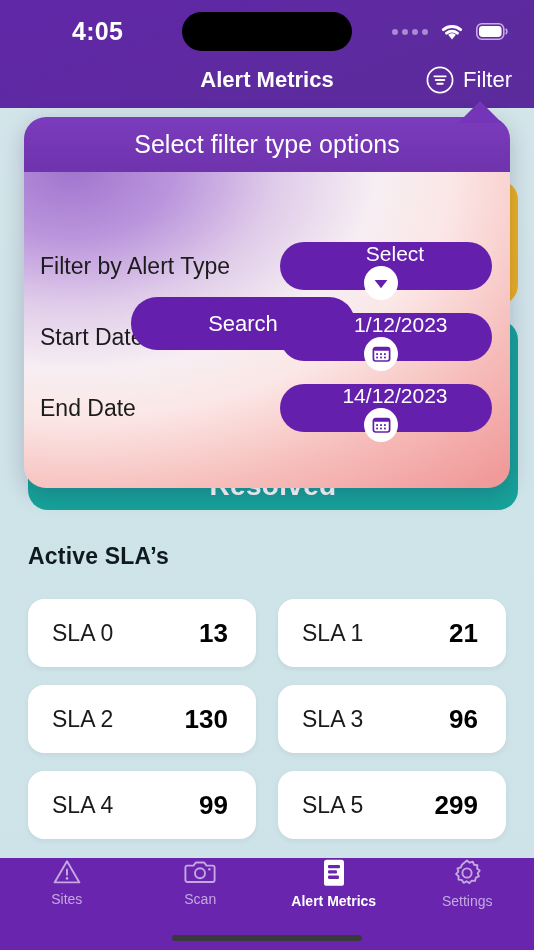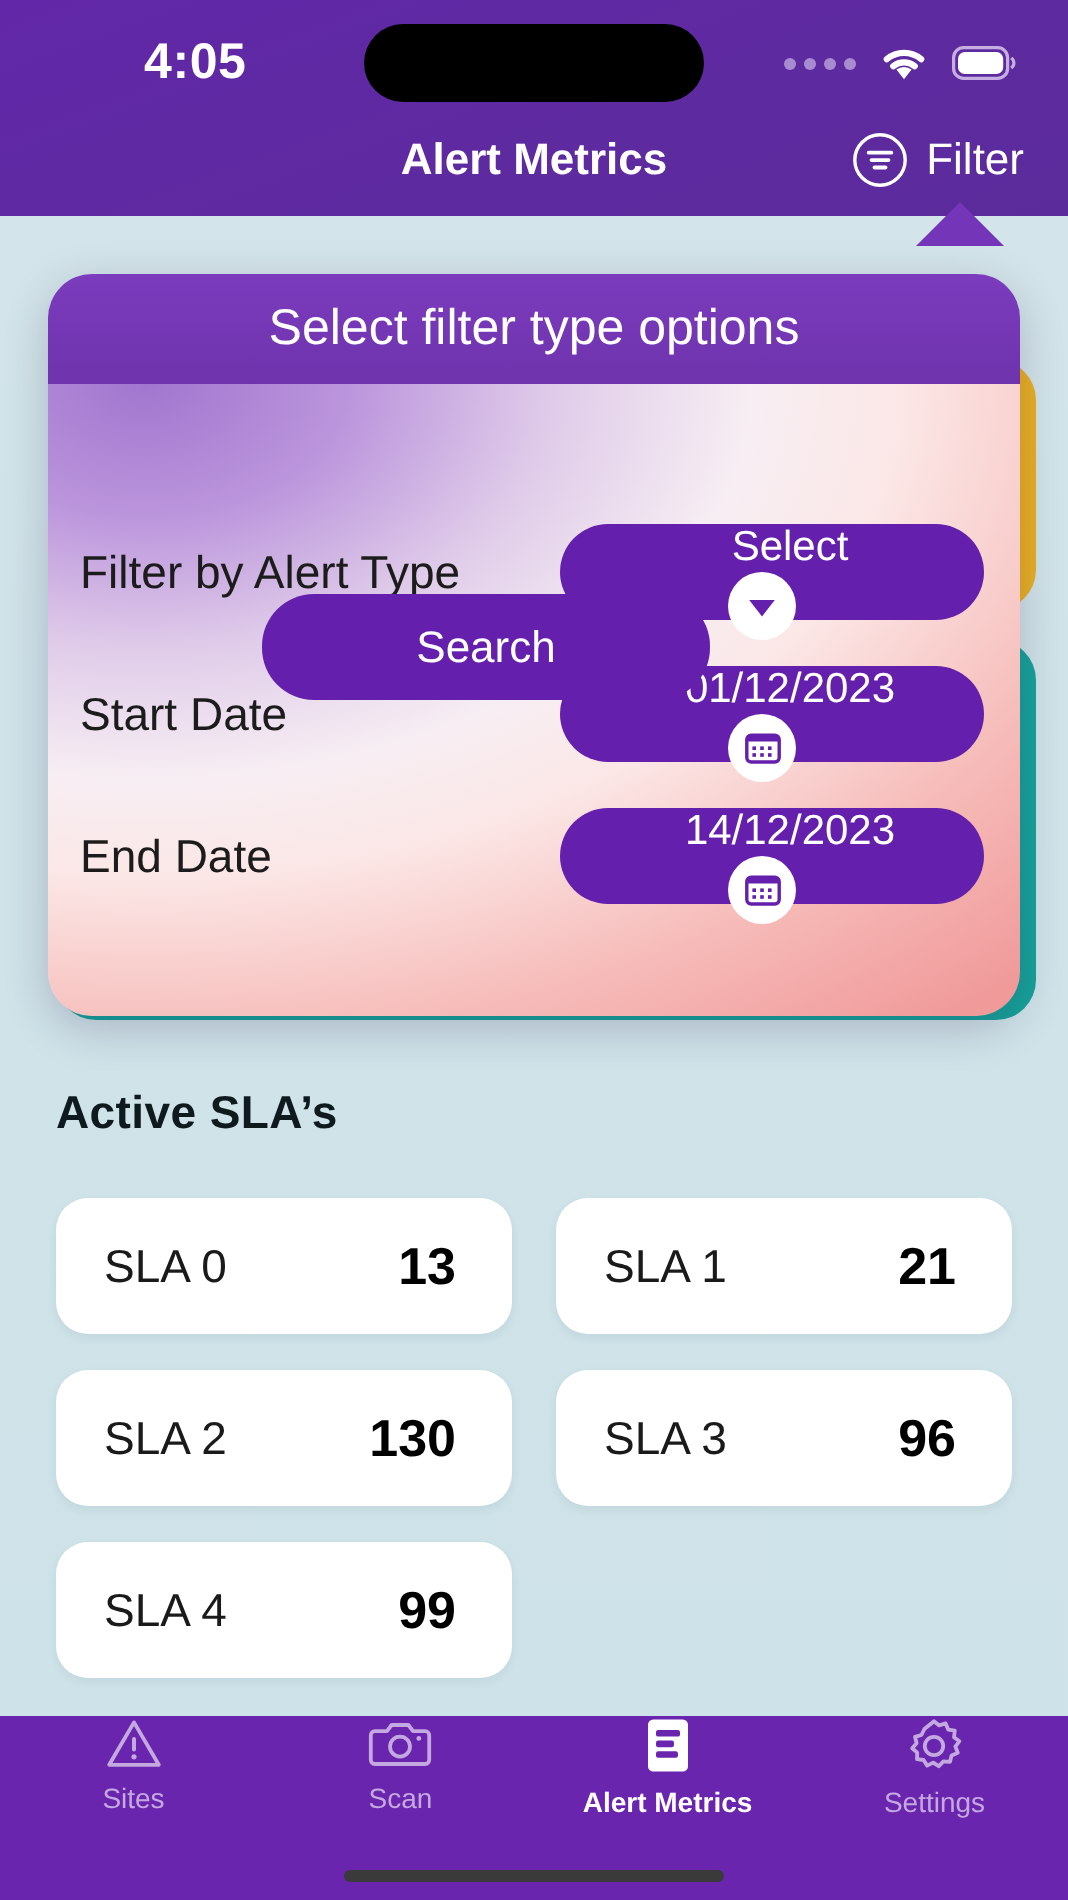--- a/index.html
+++ b/index.html
@@ -145,21 +145,20 @@
   }
 
   #dialog {
     position: absolute;
     left: 24px; top: 117px;
     width: 486px; height: 371px;
     border-radius: 22px;
     overflow: hidden;
     z-index: 11;
     box-shadow: 0 6px 22px rgba(40, 20, 70, .22);
-    margin-top: 20px;
   }
 
   #dialog-header {
     position: relative;
     height: 55px;
     background: linear-gradient(180deg, #7b3cbd 0%, #6f33ad 100%);
     display: flex;
     align-items: center;
     justify-content: center;
   }
@@ -365,20 +364,24 @@
       <span class="sla-name">SLA 2</span>
       <span class="sla-count">130</span>
     </div>
     <div class="sla-card">
       <span class="sla-name">SLA 3</span>
       <span class="sla-count">96</span>
     </div>
     <div class="sla-card">
       <span class="sla-name">SLA 4</span>
       <span class="sla-count">99</span>
+    </div>
+    <div class="sla-card">
+      <span class="sla-name">SLA 5</span>
+      <span class="sla-count">299</span>
     </div>
   </div>
 
   <div id="header">
 
     <div id="statusbar">
       <div id="status-time">4:05</div>
 
       <div id="dynamic-island"></div>
 

